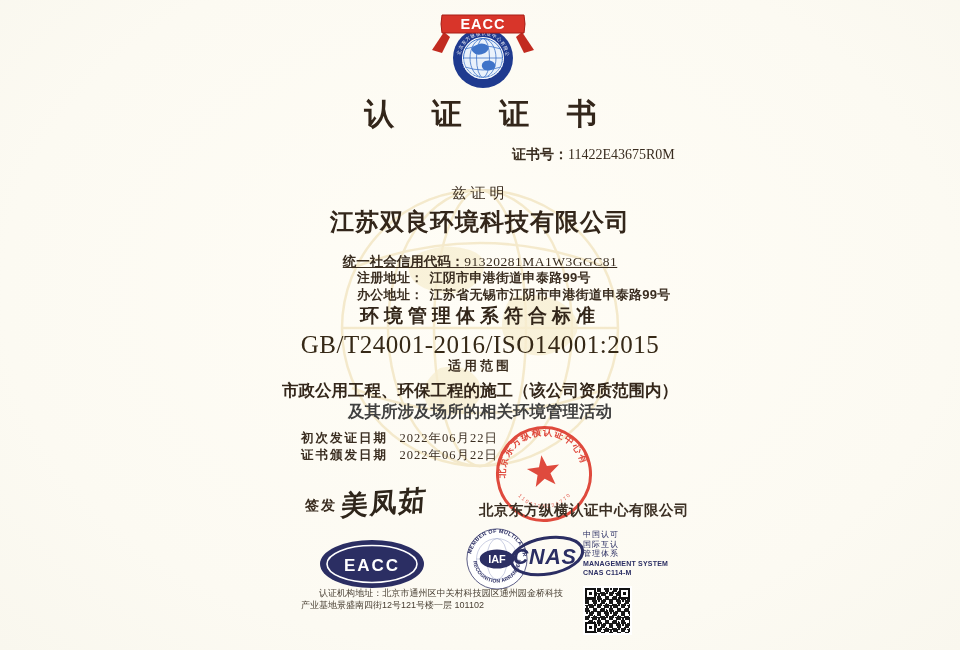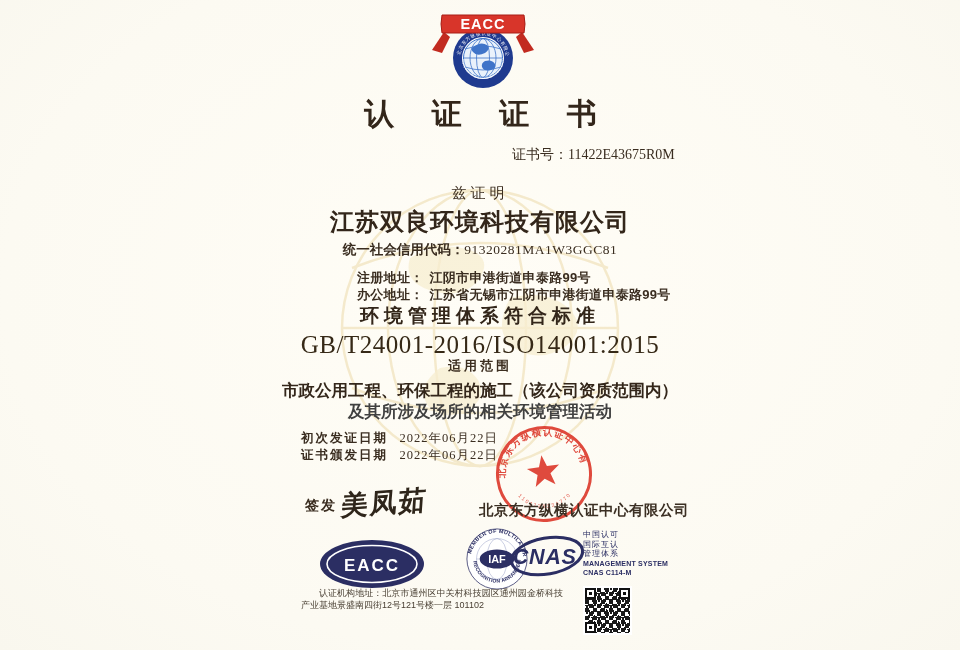--- a/index.html
+++ b/index.html
@@ -13,24 +13,24 @@
   .ctr{left:0;right:0;text-align:center;}
   
   #watermark{left:330px;top:178px;opacity:.26;}
   
   #badge{left:427px;top:5px;}
   
   .title{top:94px;font-size:30px;font-weight:bold;letter-spacing:15px;color:#33261a;
          font-family:"Liberation Serif","DejaVu Serif",serif;margin-left:16px;}
   .certno{left:512px;top:146px;font-size:14px;color:#3a2d20;
           font-family:"Liberation Serif","DejaVu Serif",serif;}
-  .certno b{font-weight:normal;}
+  .certno b{font-weight:bold;}
   .intro{top:184px;font-size:15px;font-weight:normal;letter-spacing:4px;color:#3c2e20;}
   .company{top:206px;font-size:24px;font-weight:bold;letter-spacing:1px;color:#33261a;}
-  .credit{top:241px;font-size:13.5px;color:#3a2d20;}
+  .credit{top:253px;font-size:13.5px;color:#3a2d20;text-decoration:underline;}
   .credit .lbl{font-weight:bold;}
   .credit .val{font-family:"Liberation Serif","DejaVu Serif",serif;letter-spacing:.5px;}
   .addr{left:357px;font-size:13px;font-weight:bold;color:#3a2d20;letter-spacing:.3px;}
   .addr .lbl{margin-right:6px;}
   .sys{top:303px;font-size:19px;font-weight:bold;letter-spacing:5px;color:#33261a;}
   .std{top:331px;font-size:25px;color:#362917;letter-spacing:.5px;
        font-family:"Liberation Serif","DejaVu Serif",serif;}
   .scopelbl{top:357px;font-size:13px;font-weight:bold;letter-spacing:3px;color:#3c2e20;}
   .scope1{top:380px;font-size:16.5px;font-weight:bold;color:#33261a;}
   .scope2{top:401px;font-size:16.5px;font-weight:bold;color:#404040;}

